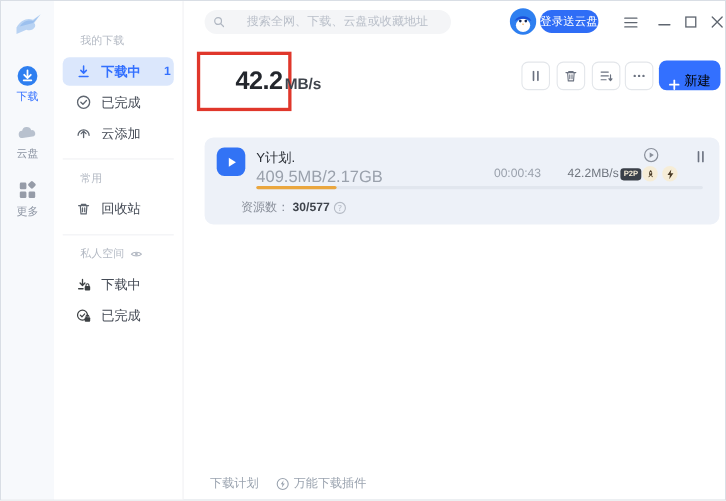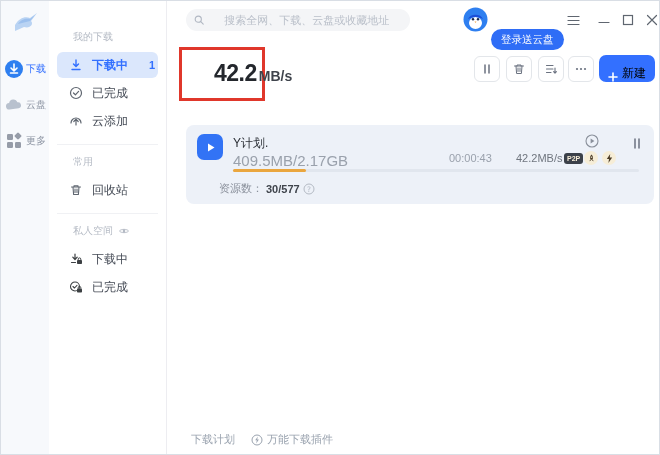--- a/index.html
+++ b/index.html
@@ -8,21 +8,21 @@
     position:relative; width:660px; height:455px; background:#ffffff;
     border:1px solid #d9dee5; overflow:hidden;
   }
   
   .rail {
     position:absolute; left:0; top:0; width:48px; height:455px;
     background:#f7f9fc; display:flex; flex-direction:column; align-items:center;
   }
   .rail .logo { margin-top:8px; width:30px; height:30px; }
   .rail-nav { margin-top:20px; display:flex; flex-direction:column; gap:16px; align-items:center; }
-  .rail-item { display:flex; flex-direction:row; align-items:center; gap:2px; cursor:pointer; }
+  .rail-item { display:flex; flex-direction:column; align-items:center; gap:2px; cursor:pointer; }
   .rail-item .lbl { font-size:10px; color:#8d95a3; }
   .rail-item.active .lbl { color:#3370ff; }
   
   .sidebar {
     position:absolute; left:48px; top:0; width:118px; height:455px;
     background:#ffffff; border-right:1px solid #ededf1; padding-top:23px;
   }
   .side-header { font-size:10px; color:#b4bac4; margin:6px 0 8px 24px; display:flex; align-items:center; gap:5px; }
   .side-row {
     height:26px; margin:2px 8px; padding-left:12px; border-radius:6px;
@@ -37,23 +37,23 @@
     position:absolute; left:19px; top:8px; width:224px; height:22px;
     background:#f4f5f7; border-radius:12px; display:flex; align-items:center; padding:0 8px; gap:20px;
   }
   .searchbar input {
     border:none; outline:none; background:transparent; font-size:11px; color:#555; width:100%;
     font-family:"Liberation Sans","DejaVu Sans",sans-serif;
   }
   .searchbar input::placeholder { color:#b9bfc9; }
   .avatar { position:absolute; left:296px; top:6px; width:25px; height:25px; cursor:pointer; }
   .login-btn {
-    position:absolute; left:324px; top:8px; height:21px; padding:0 10px;
+    position:absolute; left:324px; top:8px; height:21px; padding:0 0;
     background:#2f6df6; color:#fff; font-size:10.5px; border:none; border-radius:11px;
-    display:flex; align-items:center; cursor:pointer;margin-top:20px;
+    display:flex; align-items:center; cursor:pointer;
   }
   .winctl { position:absolute; top:11px; width:16px; height:16px; display:flex; align-items:center; justify-content:center; cursor:pointer; }
   
   .speed-box {
     position:absolute; left:12px; top:46px; width:86px; height:54px;
     border:3px solid #e0372b; display:flex; align-items:baseline; padding-top:10px;padding-left:32px;
   }
   .speed-val { font-size:23px; font-weight:bold; color:#24272d; letter-spacing:-0.5px; }
   .speed-unit { font-size:14px; font-weight:bold; color:#3f444c; margin-left:2px; }
   

